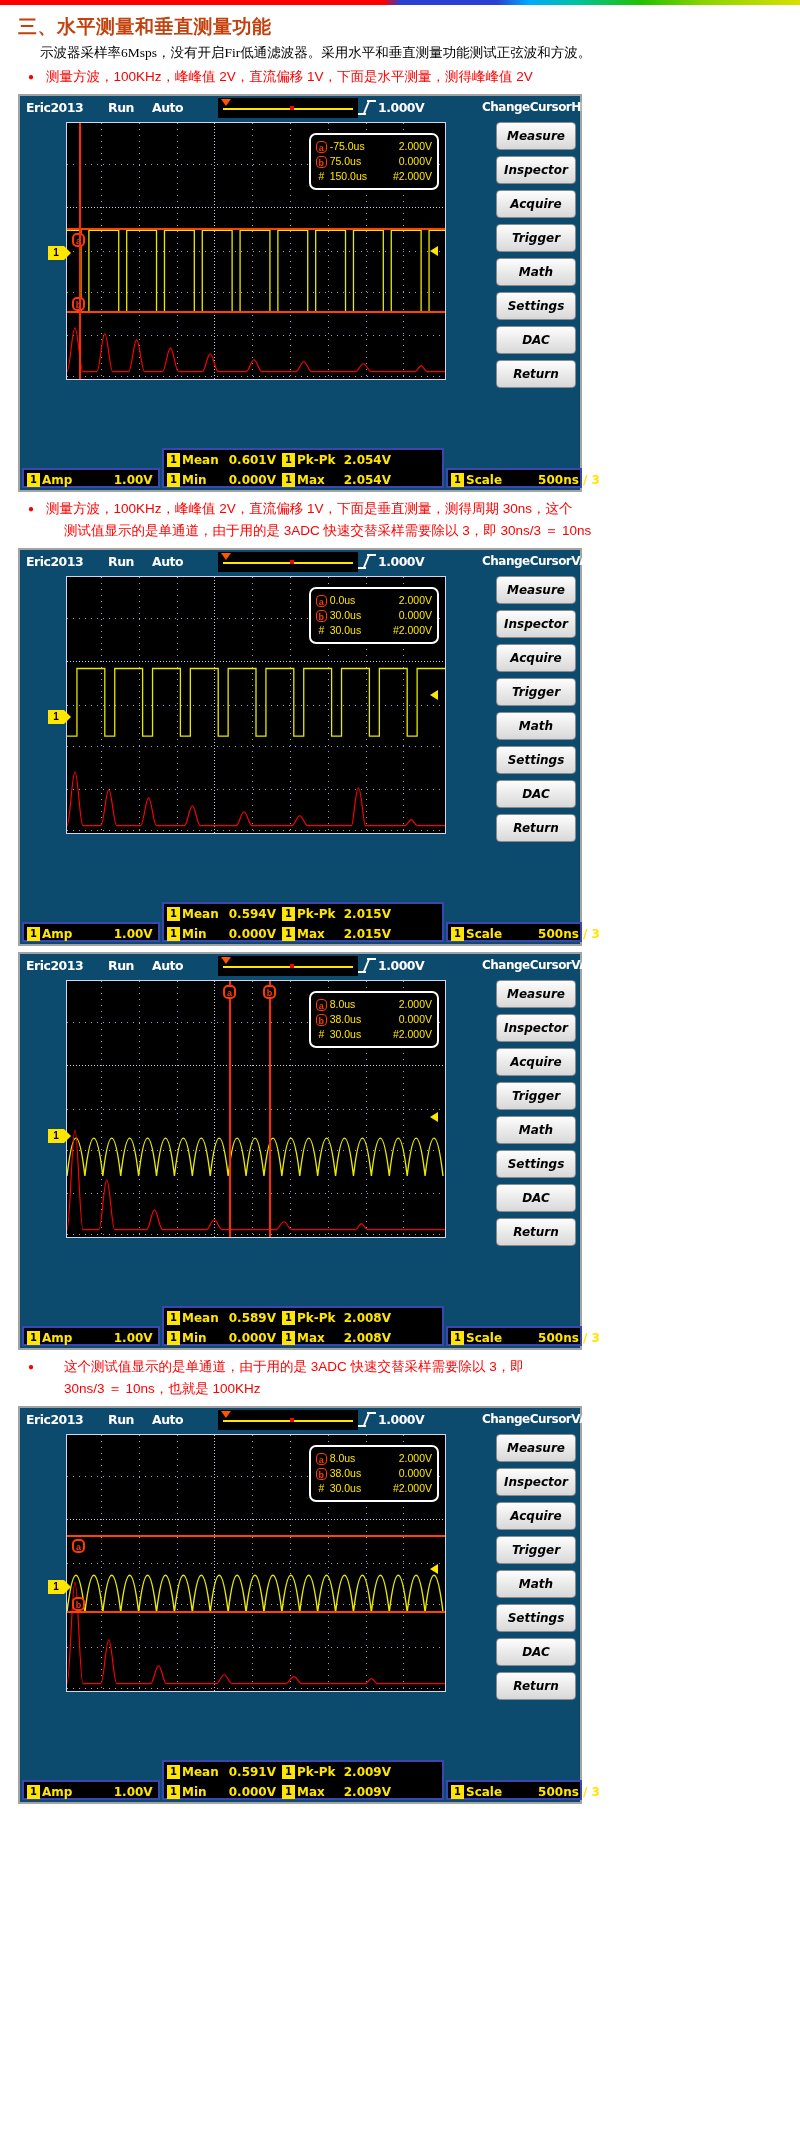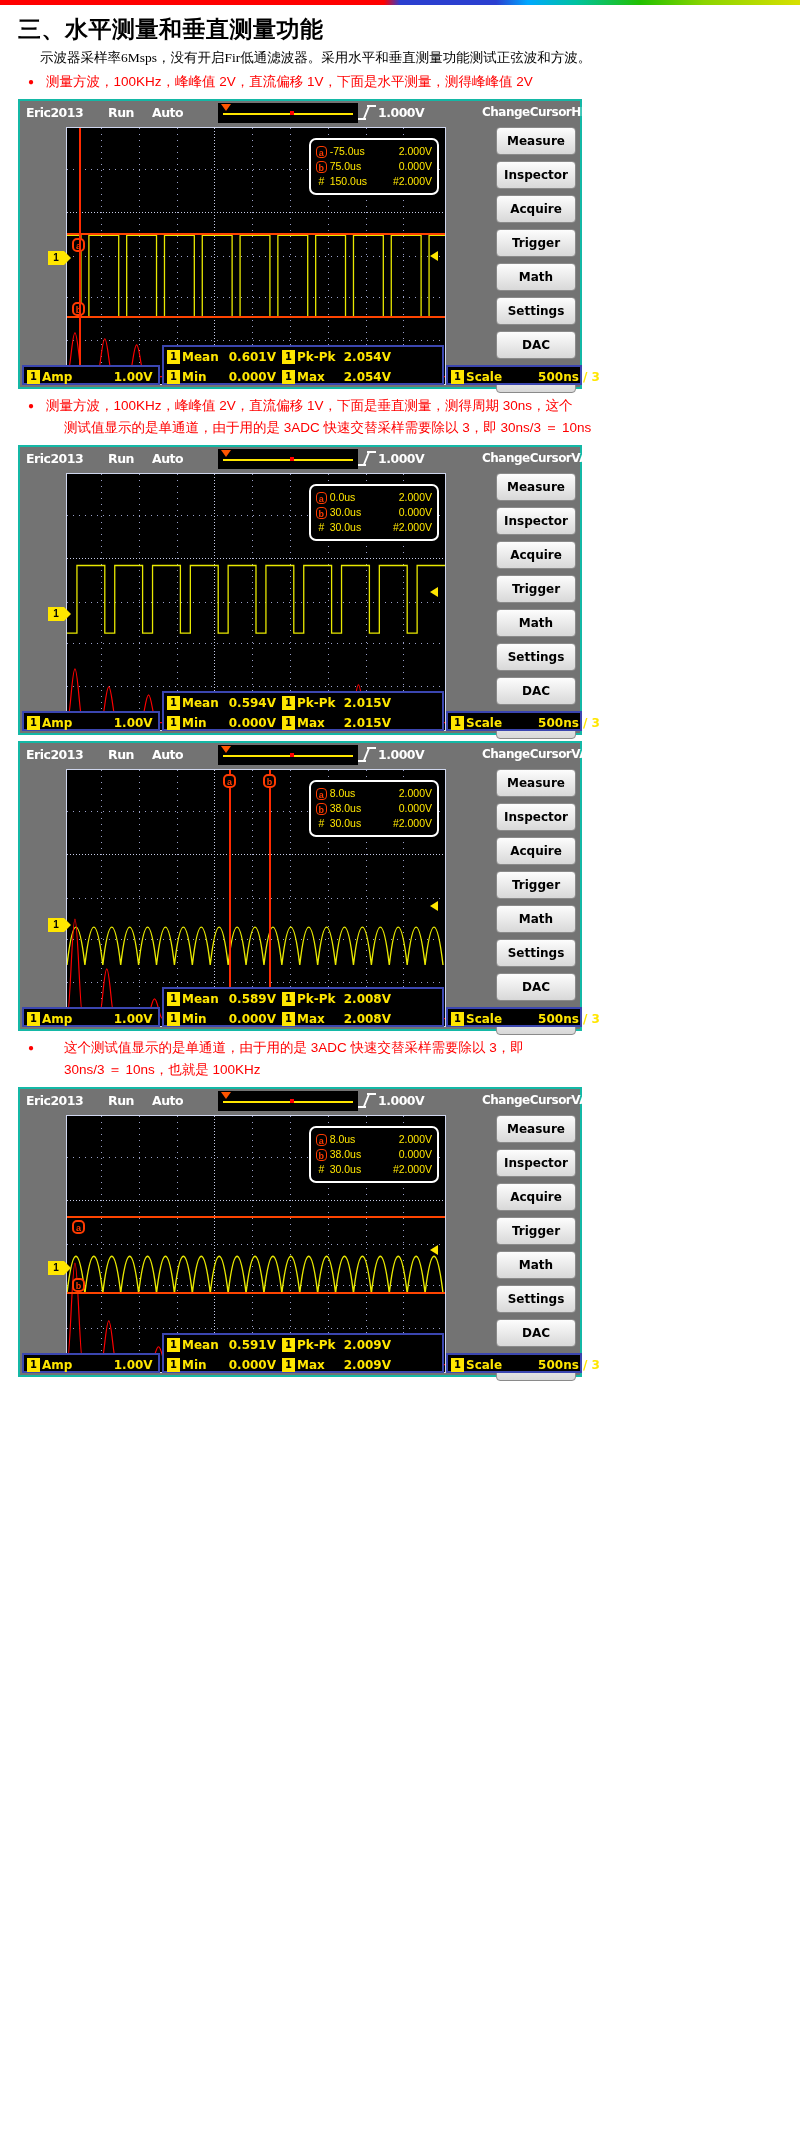--- a/index.html
+++ b/index.html
@@ -12,44 +12,44 @@
   }
   
   .rainbow {
     position:absolute; left:0; top:0; width:800px; height:5px;
     background:linear-gradient(90deg,#ff0000 0%,#ff0000 48%,#2b3fd0 50%,#2b3fd0 62%,#00a8ff 66%,#00c2a0 72%,#22c000 80%,#8bd400 88%,#d8e000 100%);
   }
   .page { position:absolute; left:0; top:0; width:800px; }
 
   
   .h-sec {
-    font-size:23px; font-weight:bold; color:#000000;
+    font-size:19px; font-weight:bold; color:#c2410c;
     margin:14px 0 4px 18px; letter-spacing:0.5px;
   }
   .p-body {
     font-size:13.5px; color:#000; margin:2px 0 2px 40px;
     font-family:"Liberation Serif", serif;
     white-space:nowrap;
   }
   .bullet-block {
     position:relative; margin:4px 0 4px 28px; padding-left:18px;
     color:#ff0000; font-size:13.5px; line-height:22px;
   }
   .bullet-block::before {
     content:"\25CF"; position:absolute; left:0; top:0;
     font-size:10px; color:#ff0000; line-height:22px;
   }
   .bullet-block .ln { display:block; }
   .bullet-block .ln.indent { padding-left:18px; }
 
   
   .scope {
-    position:relative; width:564px; height:290px; margin:6px 0 6px 18px;
-    background:#737373;
-    border:2px solid #14b8a6;
+    position:relative; width:564px; height:398px; margin:6px 0 6px 18px;
+    background:#0c4a6e;
+    border:2px solid #a3a3a3;
     font-family:"Liberation Sans", sans-serif;
   }
   
   .scope-hdr {
     position:absolute; left:0; top:0; width:100%; height:24px;
     color:#ffffff; font-size:12.5px; font-weight:bold;
   }
   .scope-hdr .lbl { position:absolute; top:4px; white-space:nowrap;
       font-family:"DejaVu Sans", sans-serif; letter-spacing:-0.5px; }
   .hdr-brand { left:6px; }
@@ -139,20 +139,21 @@
 
   
   .btncol { position:absolute; right:4px; top:26px; width:80px; }
   .sbtn {
     height:28px; margin-bottom:6px;
     background:linear-gradient(180deg,#fdfdfd,#d8d8d8);
     border:1px solid #8a8a8a; border-radius:4px;
     display:flex; align-items:center; justify-content:center;
     font-size:12px; font-weight:bold; color:#000;
     font-family:"DejaVu Sans", sans-serif;
+    font-style:italic;
   }
 
   
   .measbar { position:absolute; left:0; bottom:0; width:100%; height:42px; }
   .mb {
     position:absolute; background:#000; border:2px solid #3b46b0;
     color:#ffe600; font-size:12px; font-weight:bold;
     font-family:"DejaVu Sans", sans-serif;
   }
   .mb-left   { left:2px;   bottom:2px;  width:138px; height:20px; }

